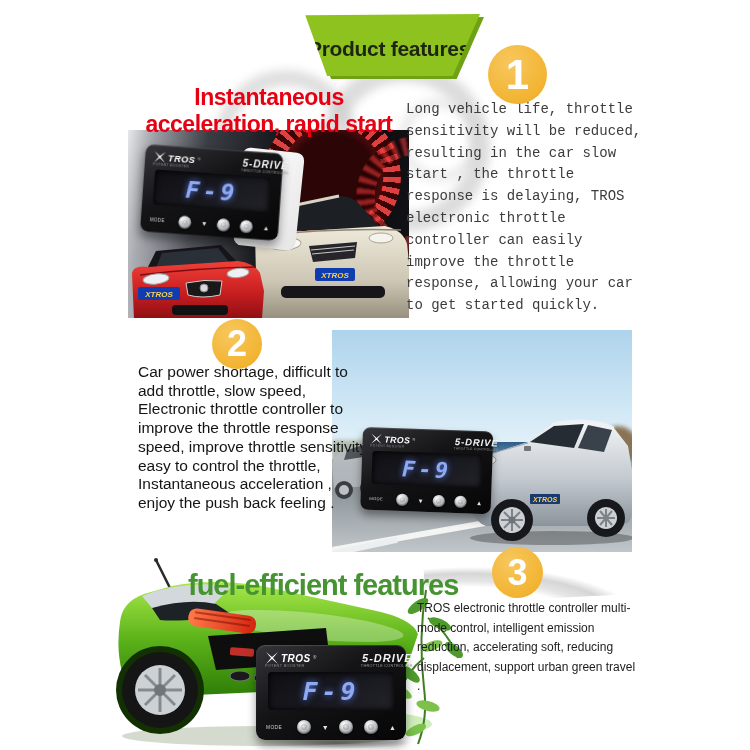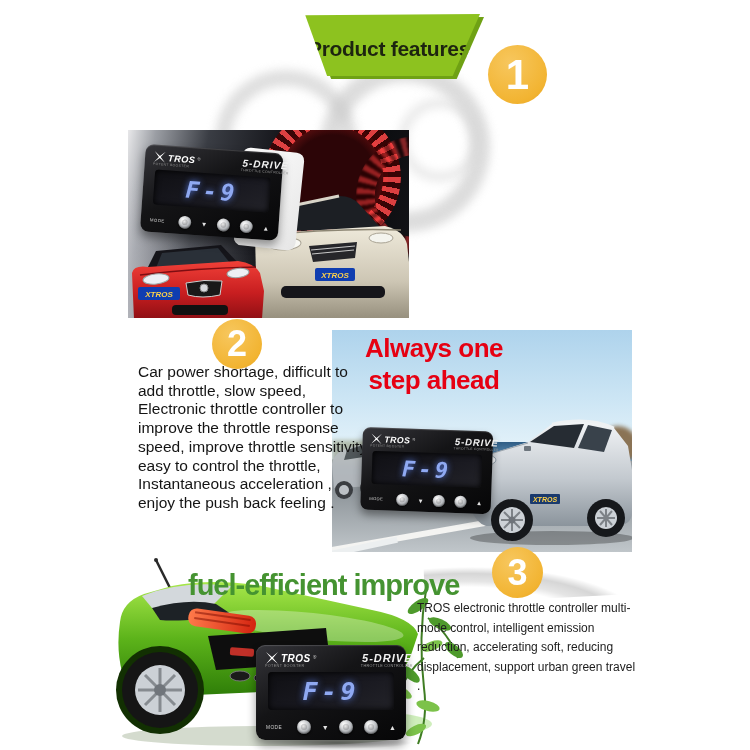--- a/index.html
+++ b/index.html
@@ -136,21 +136,26 @@
   </div>
 
   <div class="ring ringA"></div>
   <div class="ring ringB"></div>
   <div class="ring ringC"></div>
 
   <div class="num num1">1</div>
   <div class="num num2">2</div>
   <div class="num num3">3</div>
 
-
+  <div class="h-red1">
+    <div>Instantaneous</div>
+    <div>acceleration, rapid start</div>
+  </div>
+
+  <div class="body1">Long vehicle life, throttle sensitivity will be reduced, resulting in the car slow start , the throttle response is delaying, TROS electronic throttle controller can easily improve the throttle response, allowing your car to get started quickly.</div>
 
   <div class="photo1">
     <div class="gcore gcore1"></div>
     <div class="gauge gauge1"></div>
     <div class="gauge gauge2"></div>
     <div class="checker"></div>
 
     <svg class="whitecar" viewBox="0 0 162 140">
       <defs>
         <linearGradient id="champg" x1="0" y1="0" x2="0" y2="1">
@@ -198,24 +203,20 @@
 
   <div class="body2">Car power shortage, difficult to add throttle, slow speed, Electronic throttle controller to improve the throttle response speed, improve throttle sensitivity, easy to control the throttle, Instantaneous acceleration , enjoy the push back feeling .</div>
 
   <div class="photo2">
     <div class="shore"></div>
     <div class="sea"></div>
     <div class="cliff"></div>
     <div class="lane1"></div>
     <div class="lane2"></div>
 
-    <div class="h-red2">
-      <div>Always one</div>
-      <div>step ahead</div>
-    </div>
 
     <svg class="faintcar" viewBox="0 0 46 72">
       <path d="M2,30 Q4,18 16,15 L34,10 Q44,10 45,20 L45,52 L4,54 Z" fill="#b9bec3"></path>
       <path d="M17,16 L33,11 L40,22 L14,26 Z" fill="#3a4046"></path>
       <circle cx="14" cy="56" r="9" fill="#26282b"></circle>
         <circle cx="14" cy="56" r="5" fill="#c8ccd0"></circle>
       <circle cx="38" cy="54" r="8" fill="#26282b"></circle>
         <circle cx="38" cy="54" r="4" fill="#c8ccd0"></circle>
     </svg>
 
@@ -247,21 +248,21 @@
       <circle cx="52" cy="134" r="3.5" fill="#6f747a"></circle>
       <circle cx="146" cy="132" r="19" fill="#16181b"></circle>
       <circle cx="146" cy="132" r="11" fill="#ccd1d6"></circle>
       <g stroke="#7d8287" stroke-width="2">
         <path d="M146,123 L146,141 M137,132 L155,132 M140,125 L152,139 M152,125 L140,139"></path>
       </g>
     </svg>
   </div>
 
   <div class="swoosh"></div>
-  <div class="h-green l2">fuel-efficient improve</div>
+  <div class="h-green l2">fuel-efficient features</div>
 
   <div class="body3">TROS electronic throttle controller multi-mode control, intelligent emission reduction, accelerating soft, reducing displacement, support urban green travel .</div>
 
   <svg class="greencar" viewBox="0 0 320 200">
     <defs>
       <linearGradient id="greeng" x1="0" y1="0" x2="0" y2="1">
         <stop offset="0" stop-color="#a8e84a"></stop>
           <stop offset=".5" stop-color="#5cb31a"></stop>
           <stop offset="1" stop-color="#2e7d08"></stop>
       </linearGradient>

